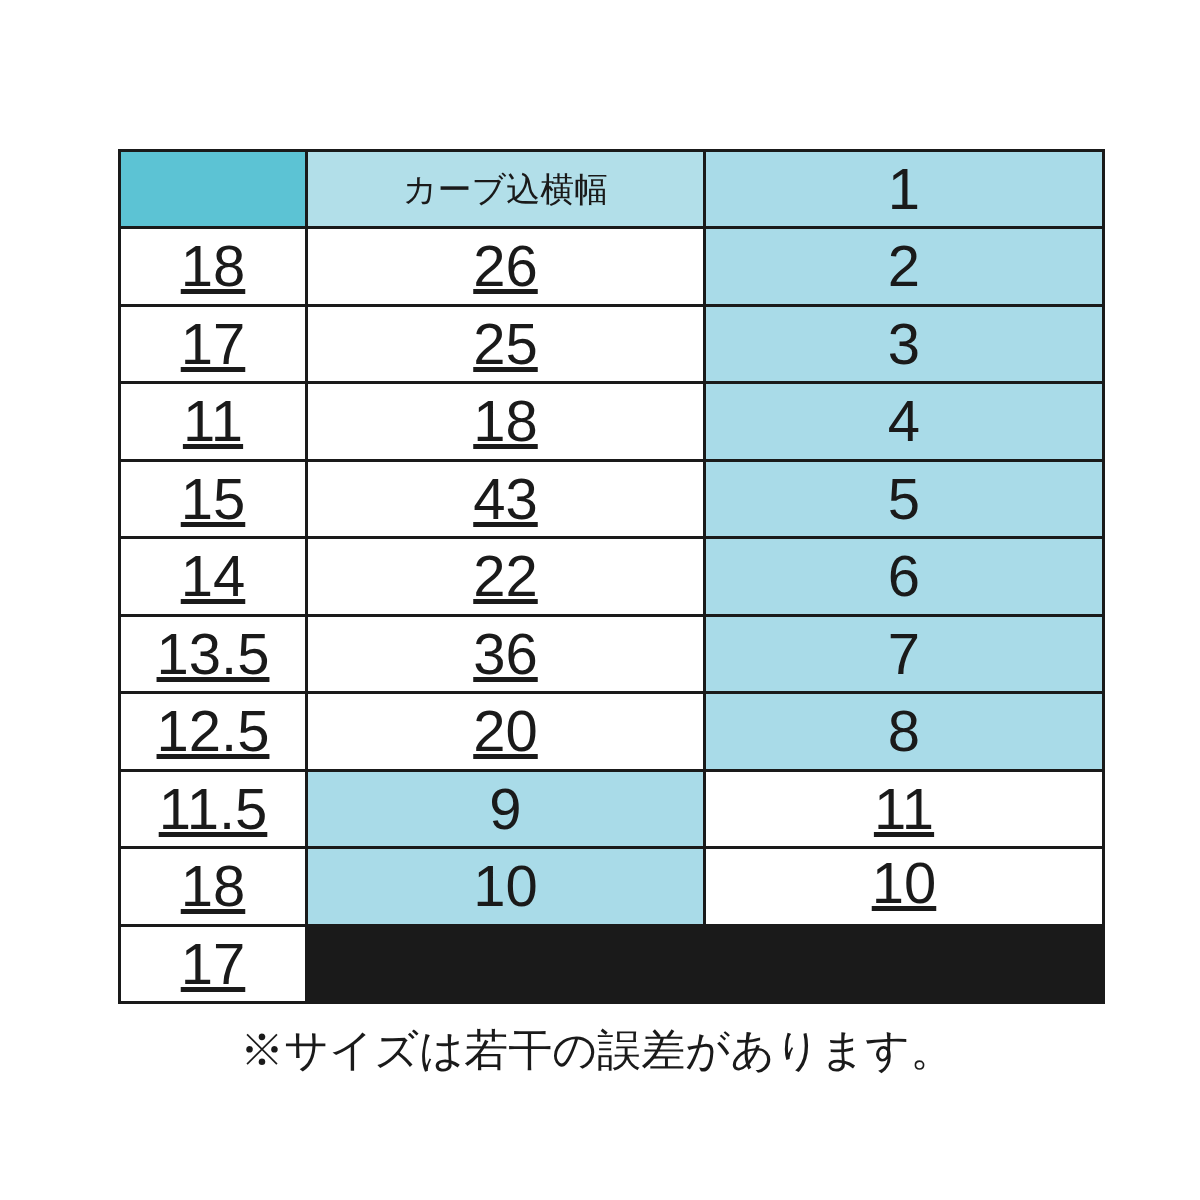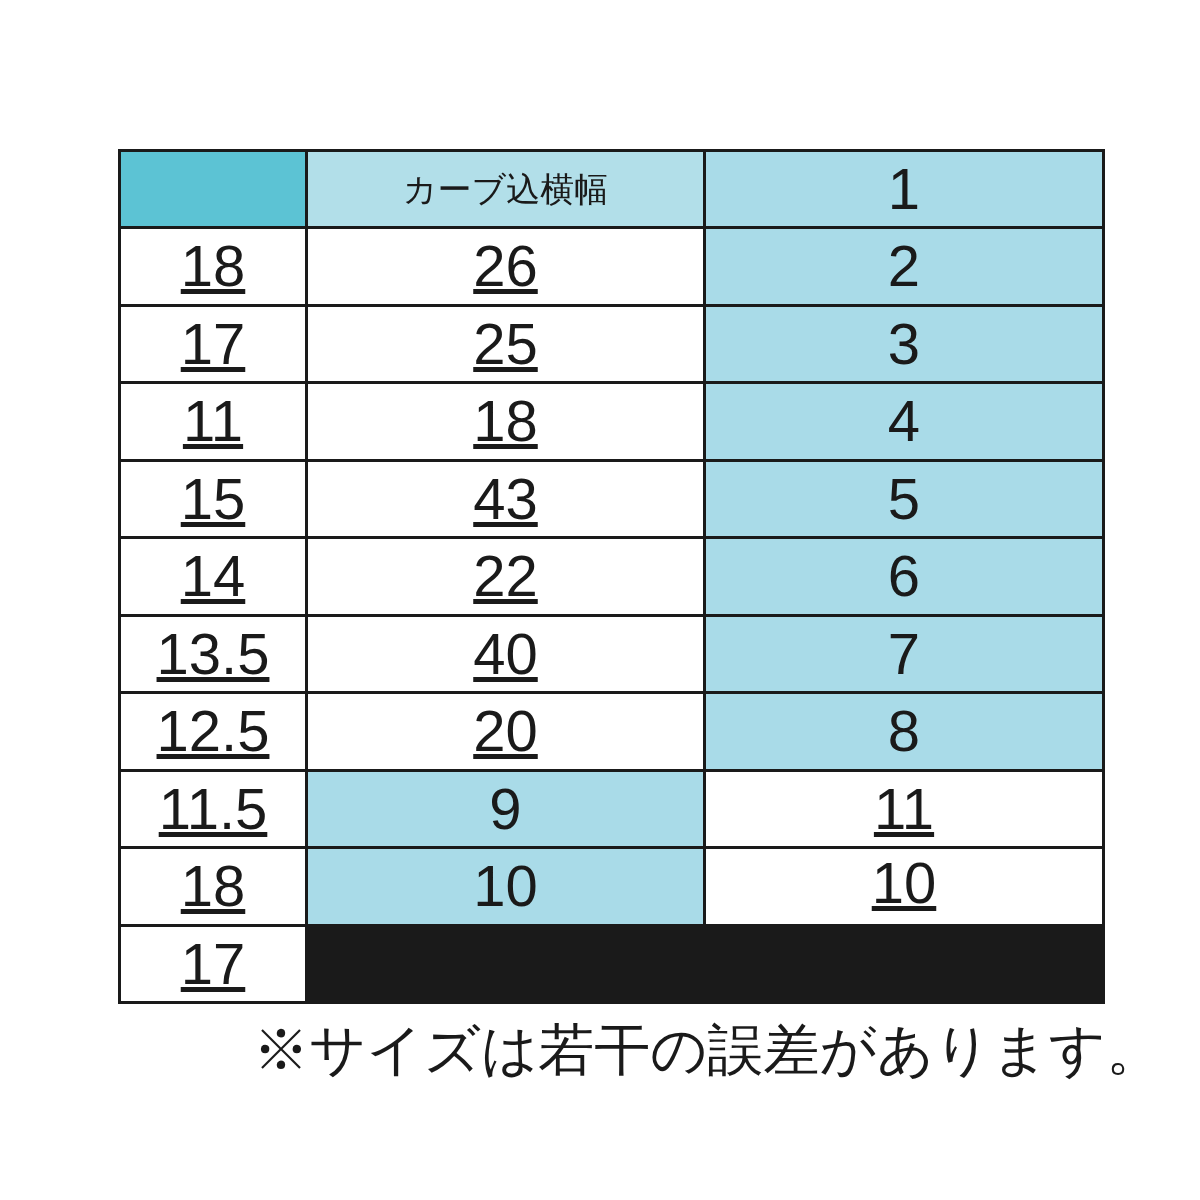--- a/index.html
+++ b/index.html
@@ -53,23 +53,23 @@
     font-size: 58px;
     text-decoration: underline;
   }
   .cell.value.raised {
     align-items: flex-start;
     padding-top: 5px;
     box-sizing: border-box;
   }
   .notes {
     position: absolute;
-    left: 253px;
+    left: 240px;
     top: 1020px;
-    font-size: 56px;
+    font-size: 44px;
     line-height: 60px;
     white-space: nowrap;
   }
 </style>
 </head>
 <body>
 
 <div class="size-table">
   <div class="cell corner"></div>
   <div class="cell colhead">カーブ込横幅</div>
@@ -89,21 +89,21 @@
   <div class="cell rowhead">4</div>
   <div class="cell value">15</div>
   <div class="cell value">43</div>
 
   <div class="cell rowhead">5</div>
   <div class="cell value">14</div>
   <div class="cell value">22</div>
 
   <div class="cell rowhead">6</div>
   <div class="cell value">13.5</div>
-  <div class="cell value">40</div>
+  <div class="cell value">36</div>
 
   <div class="cell rowhead">7</div>
   <div class="cell value">12.5</div>
   <div class="cell value">20</div>
 
   <div class="cell rowhead">8</div>
   <div class="cell value">11.5</div>
 
   <div class="cell rowhead">9</div>
   <div class="cell value">11</div>

